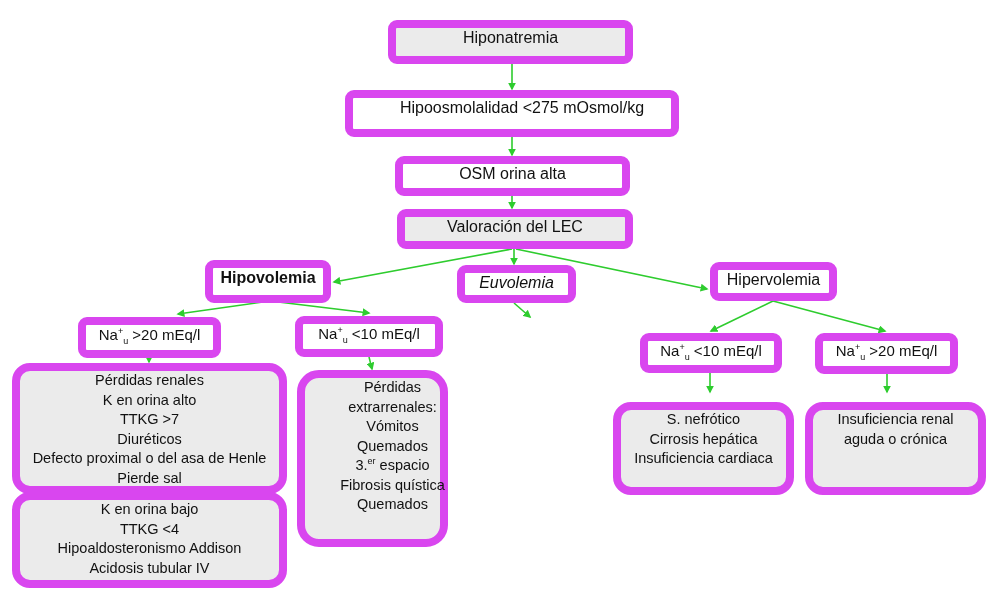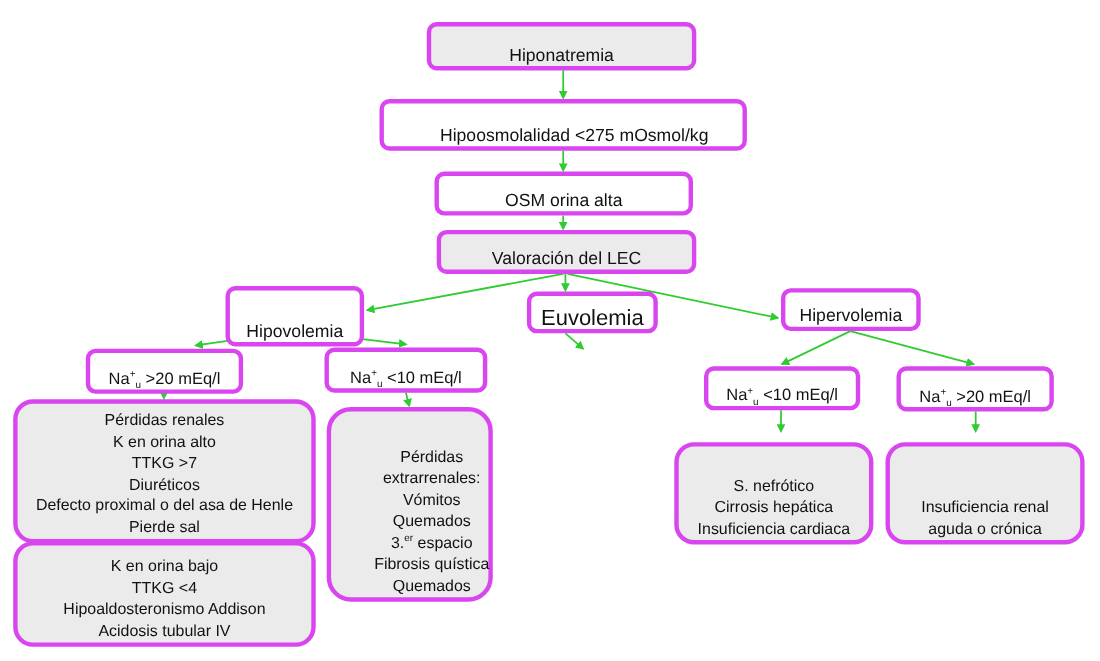--- a/index.html
+++ b/index.html
@@ -9,27 +9,27 @@
     height: 601px;
     background: #ffffff;
     overflow: hidden;
     font-family: "Liberation Sans", "DejaVu Sans", sans-serif;
     color: #111111;
   }
   #edges { position: absolute; left: 0; top: 0; width: 1000px; height: 601px; pointer-events: none; }
   .node {
     position: absolute;
     box-sizing: border-box;
-    border: 4px solid #d946ef;
+    border: 8px solid #d946ef;
     border-radius: 9px;
     background: #ffffff;
     display: flex;
     flex-direction: column;
     align-items: center;
-    justify-content: flex-end;
+    justify-content: flex-start;
     text-align: center;
     font-size: 15px;
     line-height: 19px;
   }
   .node.gray { background: #ebebeb; }
   .node.big { border-radius: 18px; font-size: 14.5px; line-height: 19.5px; }
   .node .line { white-space: nowrap; }
   sup, sub { font-size: 9px; line-height: 0; }
 </style>
 </head>
@@ -70,25 +70,25 @@
   </div>
 
   <div class="node" id="n-osm_orina" style="left:395px; top:156px; width:235px; height:40px; font-size:16px;">
     <span class="line">OSM orina alta</span>
   </div>
 
   <div class="node gray" id="n-valoracion_lec" style="left:397px; top:209px; width:236px; height:40px; font-size:16px;">
     <span class="line">Valoración del LEC</span>
   </div>
 
-  <div class="node" id="n-hipovolemia" style="left:205px; top:260px; width:126px; height:55px; font-size:16px;">
+  <div class="node" id="n-hipovolemia" style="left:205px; top:260px; width:126px; height:43px; font-size:16px;font-weight:bold;">
     <span class="line">Hipovolemia</span>
   </div>
 
-  <div class="node" id="n-euvolemia" style="left:479px; top:265px; width:119px; height:38px; font-size:20px;">
+  <div class="node" id="n-euvolemia" style="left:457px; top:265px; width:119px; height:38px; font-size:16px;font-style:italic;">
     <span class="line">Euvolemia</span>
   </div>
 
   <div class="node" id="n-hipervolemia" style="left:710px; top:262px; width:127px; height:39px; font-size:16px;">
     <span class="line">Hipervolemia</span>
   </div>
 
   <div class="node" id="n-hipo_na_alto" style="left:78px; top:317px; width:143px; height:41px;">
     <span class="line"><span>Na</span><sup>+</sup><sub>u</sub><span> &gt;20 mEq/l</span></span>
   </div>

